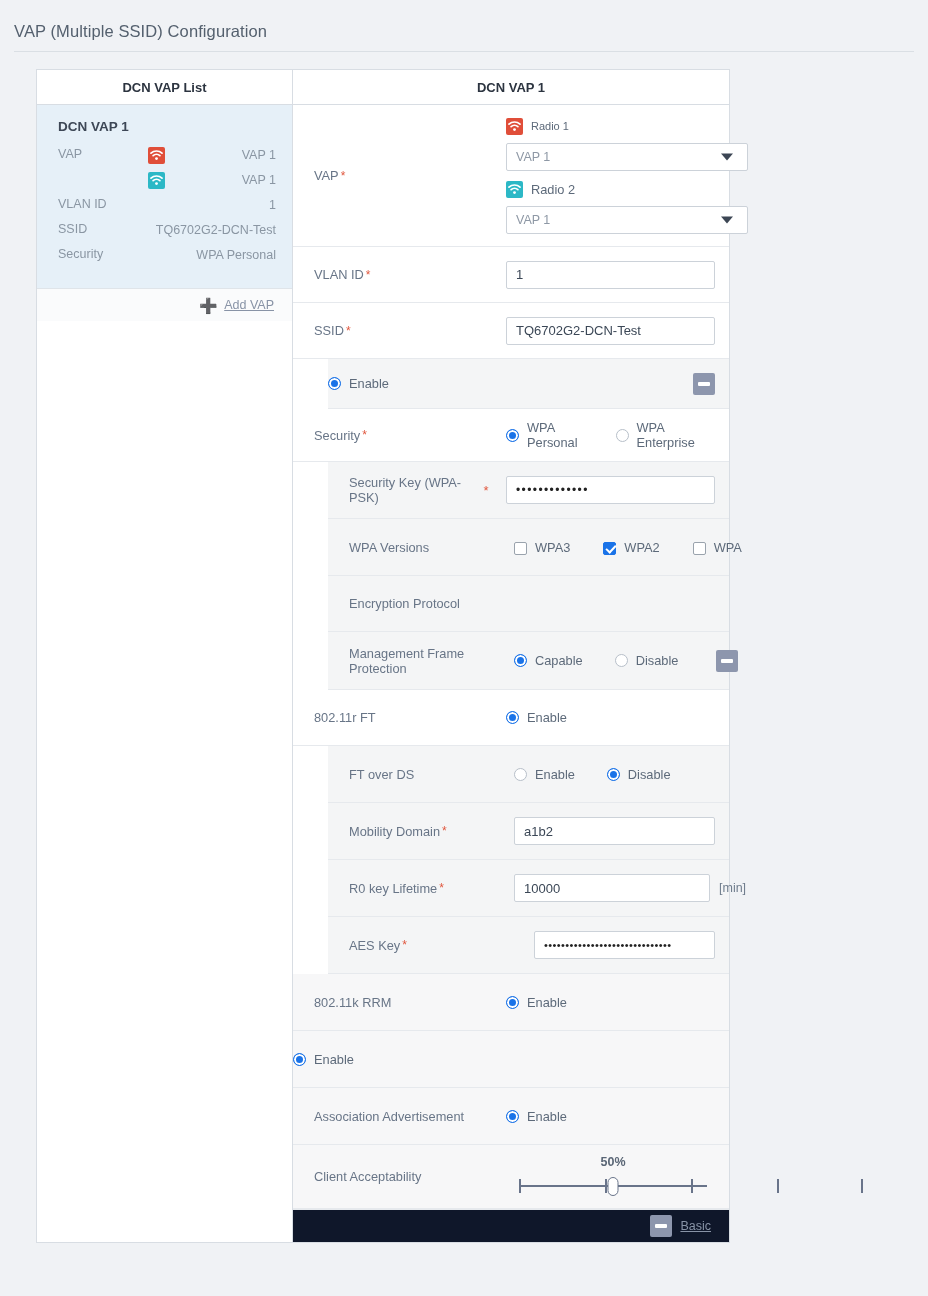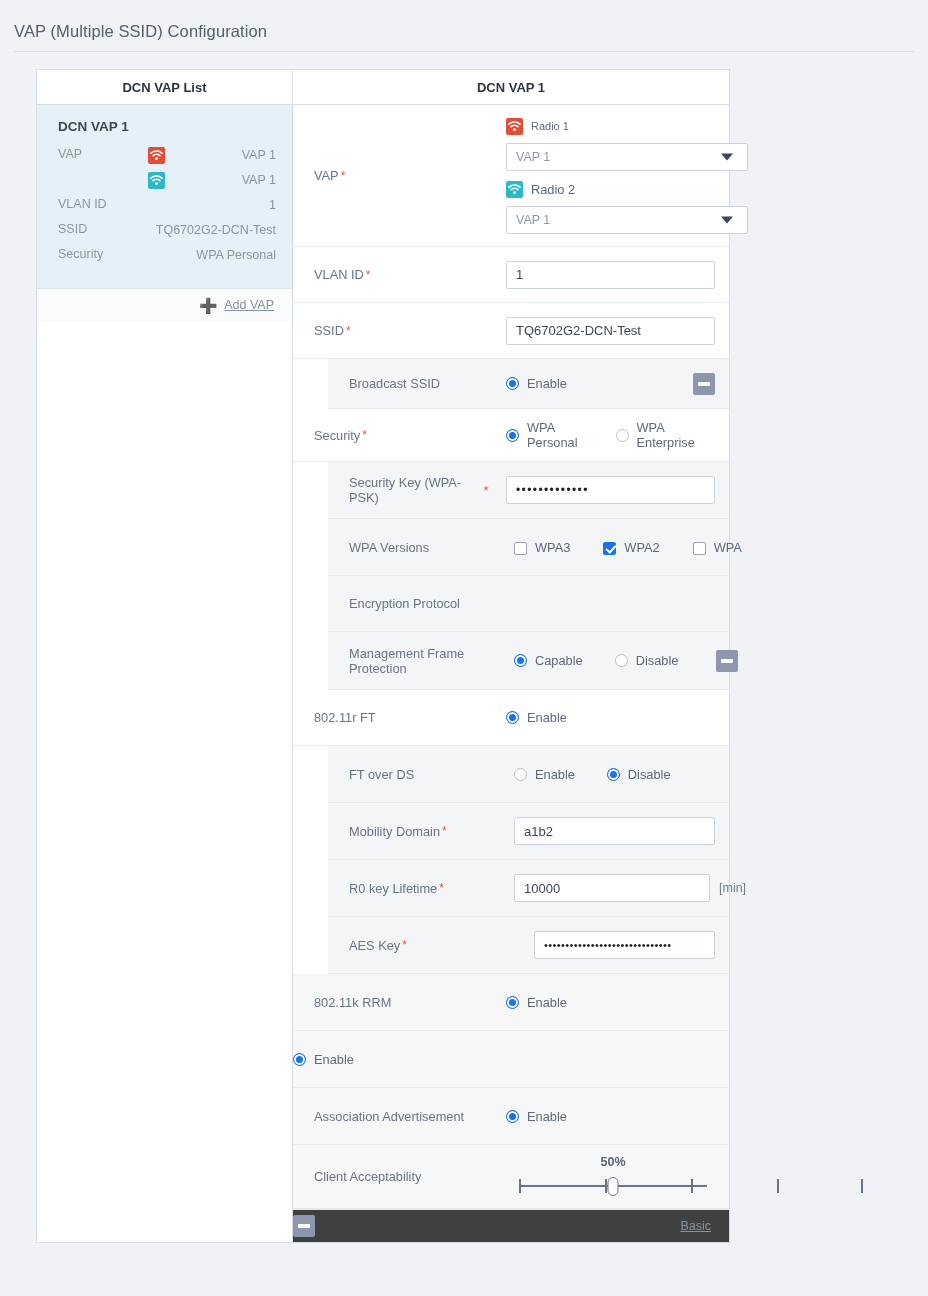--- a/index.html
+++ b/index.html
@@ -143,22 +143,22 @@
   .slider-track { position: absolute; left: 8px; right: 8px; top: 30px; height: 2px; background: #69748a; }
   .slider-tick { position: absolute; top: 24px; width: 2px; height: 14px; background: #69748a; }
   .slider-knob {
     position: absolute; top: 22px; left: 50%; transform: translateX(-50%);
     width: 11px; height: 19px; border: 1.6px solid #69748a; background: #fff;
     border-radius: 6px; cursor: pointer;
   }
 
   
   .footer-bar {
-    display: flex; align-items: center; justify-content: space-between; gap: 8px;
-    height: 33px; padding-right: 18px; background: #404040; border-top: 1px solid #e6e9ed;
+    display: flex; align-items: center; justify-content: flex-end; gap: 8px;
+    height: 33px; padding-right: 18px; background: #0f172a; border-top: 1px solid #e6e9ed;
   }
   .basic-link { color: #8893a6; text-decoration: underline; font-size: 12.5px; cursor: pointer; }
 </style>
 </head>
 <body>
 
 <div class="page">
 
   <div class="page-title">VAP (Multiple SSID) Configuration</div>
   <div class="title-rule"></div>
@@ -283,21 +283,20 @@
             <span class="req">*</span>
         </div>
         <div class="fld">
           <input class="txt-box" value="TQ6702G2-DCN-Test" style="">
         </div>
       </div>
 
       <div class="subrow">
         <div class="gutter"></div>
         <div class="body" style="min-height:50px;">
-          <div class="lbl">Broadcast SSID</div>
           <div class="fld">
             <span class="radio-opt">
               <span class="radio on"></span>
               <span class="radio-lbl">Enable</span>
             </span>
             <span class="spacer"></span>
             <span class="minus-btn"></span>
           </div>
         </div>
       </div>

